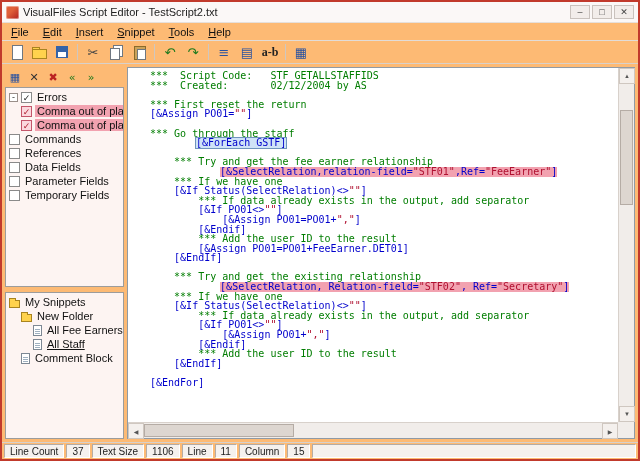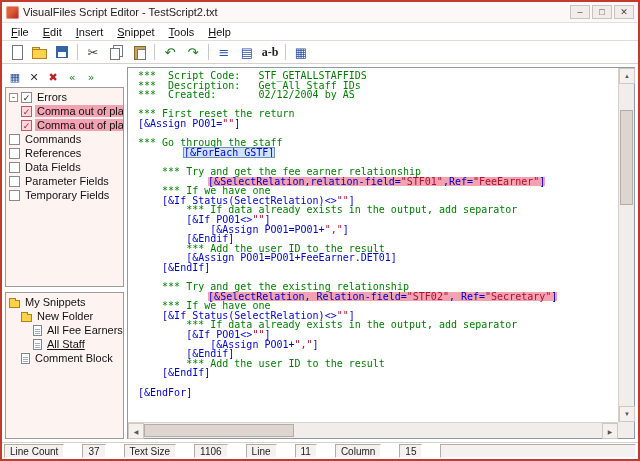--- a/index.html
+++ b/index.html
@@ -1,18 +1,18 @@
 <!DOCTYPE html>
 <html style="--window-border: #c13a2c; --panel-bg: #fdf4f2; --comment: #007d00; --command: #0000cc; --string: #b01030; --error-bg: #f2a2b0; --selection-bg: #cfe3f7;"><head>
 <meta charset="utf-8">
 <style>
   *{margin:0;padding:0;box-sizing:border-box;}
   html,body{width:640px;height:461px;overflow:hidden;}
   body{font-family:"Liberation Sans",sans-serif;font-size:11px;color:#111;background:#8a8a8a;}
-  .window{width:640px;height:461px;border:2px solid var(--window-border,#c13a2c);background:#ffffff;display:flex;flex-direction:column;}
+  .window{width:640px;height:461px;border:2px solid var(--window-border,#c13a2c);background:#fdba74;display:flex;flex-direction:column;}
 
   
   .titlebar{height:20px;display:flex;align-items:center;padding:0 4px;gap:4px;background:#fbf8f7;flex:none;}
   .app-icon{width:13px;height:13px;background:linear-gradient(135deg,#e0603a 40%,#b02020);border-radius:2px;flex:none;box-shadow:inset 0 0 0 1px rgba(255,255,255,.4);}
   .title-text{font-size:11px;color:#222;flex:1;white-space:nowrap;overflow:hidden;}
   .win-controls{display:flex;gap:2px;flex:none;}
   .win-btn{width:20px;height:14px;border:1px solid #c9c2bd;background:#f2edea;font-size:9px;line-height:12px;text-align:center;color:#444;}
 
   
   .menubar{height:18px;display:flex;align-items:center;padding:0 2px;border-top:1px solid #e6e0db;flex:none;}
@@ -55,21 +55,21 @@
   .ticon-error{border:1px solid #c4556a;background:#fbd8de;color:#b02030;}
   .ticon-folder{background:#ffd24d;border:1px solid #a9841f;height:8px;margin-top:3px;}
   .ticon-folder::before{content:"";position:absolute;top:-3px;left:-1px;width:5px;height:2px;background:#ffd24d;border:1px solid #a9841f;border-bottom:none;}
   .ticon-page{width:9px;border:1px solid #7d8894;background:#fff;}
   .ticon-page::before{content:"";position:absolute;left:1px;right:1px;top:2px;height:6px;background:repeating-linear-gradient(#fff,#fff 1px,#9fb0c0 1px,#9fb0c0 2px);}
   .tlabel{padding:0 2px;}
   .tlabel.sel{background:var(--error-bg,#f2a2b0);}
 
   
   .editor{flex:1;display:grid;grid-template-columns:1fr 16px;grid-template-rows:1fr 16px;border:1px solid #8f9aa5;background:#fff;min-width:0;}
-  .code-scroll{overflow:hidden;background:#fff;padding:3px 0 0 10px;}
+  .code-scroll{overflow:hidden;background:#fff;padding:3px 0 0 22px;}
   .code-line{font-family:"DejaVu Sans Mono",monospace;font-size:10px;line-height:9.6px;height:9.6px;white-space:pre;}
   .tok-comment{color:var(--comment,#007d00);}
   .tok-code{color:var(--command,#0000cc);}
   .tok-string{color:var(--string,#b01030);}
   .tok-plain{color:#000;}
   .hl{display:inline-block;margin-left:46px;}
   .hl-error{background:var(--error-bg,#f2a2b0);}
   .hl-selection{background:var(--selection-bg,#cfe3f7);outline:1px solid #6f94bd;}
 
   
@@ -77,21 +77,21 @@
   .vscroll{flex-direction:column;border-left:1px solid #d8d1cb;}
   .hscroll{flex-direction:row;border-top:1px solid #d8d1cb;}
   .sb-btn{width:16px;height:16px;flex:none;background:#f4f0ed;border:1px solid #cfc7c0;font-size:6px;color:#555;display:flex;align-items:center;justify-content:center;}
   .sb-track{flex:1;position:relative;display:block;}
   .sb-thumb{position:absolute;background:#ddd6d0;border:1px solid #b5aca5;}
   .sb-thumb.v{left:1px;right:1px;top:26px;height:95px;}
   .sb-thumb.h{top:1px;bottom:1px;left:0;width:150px;}
   .corner{background:#f1edea;}
 
   
-  .statusbar{height:17px;flex:none;display:flex;align-items:stretch;padding:1px 2px;gap:18px;border-top:1px solid #d8d1cb;font-size:10px;color:#222;}
+  .statusbar{height:17px;flex:none;display:flex;align-items:stretch;padding:1px 2px;gap:2px;border-top:1px solid #d8d1cb;font-size:10px;color:#222;}
   .st-cell{border:1px solid;border-color:#b5aca5 #ffffff #ffffff #b5aca5;padding:0 5px;display:flex;align-items:center;white-space:nowrap;background:#f5f1ee;}
   .st-fill{flex:1;}
 </style>
 </head>
 <body>
 
 <div class="window">
 
   <div class="titlebar">
     <span class="app-icon"></span>
@@ -234,21 +234,20 @@
               <span class="tlabel">Comment Block</span>
             </div>
           </div>
       </div>
     </div>
 
     <div class="editor">
       <div class="code-scroll">
         <div class="code-area">
             <div class="code-line"><span class="tok-comment">***  Script Code:   STF_GETALLSTAFFIDS</span></div>
-            <div class="code-line"><span class="tok-comment">***  Description:   Get All Staff IDs</span></div>
             <div class="code-line"><span class="tok-comment">***  Created:       02/12/2004 by AS</span></div>
             <div class="code-line"><span class="tok-plain">&nbsp;</span></div>
             <div class="code-line"><span class="tok-comment">*** First reset the return</span></div>
             <div class="code-line"><span class="tok-code">[&amp;Assign PO01=</span><span class="tok-string">""</span><span class="tok-code">]</span></div>
             <div class="code-line"><span class="tok-plain">&nbsp;</span></div>
             <div class="code-line"><span class="tok-comment">*** Go through the staff</span></div>
             <div class="code-line"><span class="hl hl-selection"><span class="tok-code">[&amp;ForEach GSTF]</span></span></div>
             <div class="code-line"><span class="tok-plain">&nbsp;</span></div>
             <div class="code-line"><span class="tok-comment">    *** Try and get the fee earner relationship</span></div>
             <div class="code-line"><span class="tok-plain">    </span><span class="hl hl-error"><span class="tok-code">[&amp;SelectRelation,relation-field=</span><span class="tok-string">"STF01"</span><span class="tok-code">,Ref=</span><span class="tok-string">"FeeEarner"</span><span class="tok-code">]</span></span></div>

